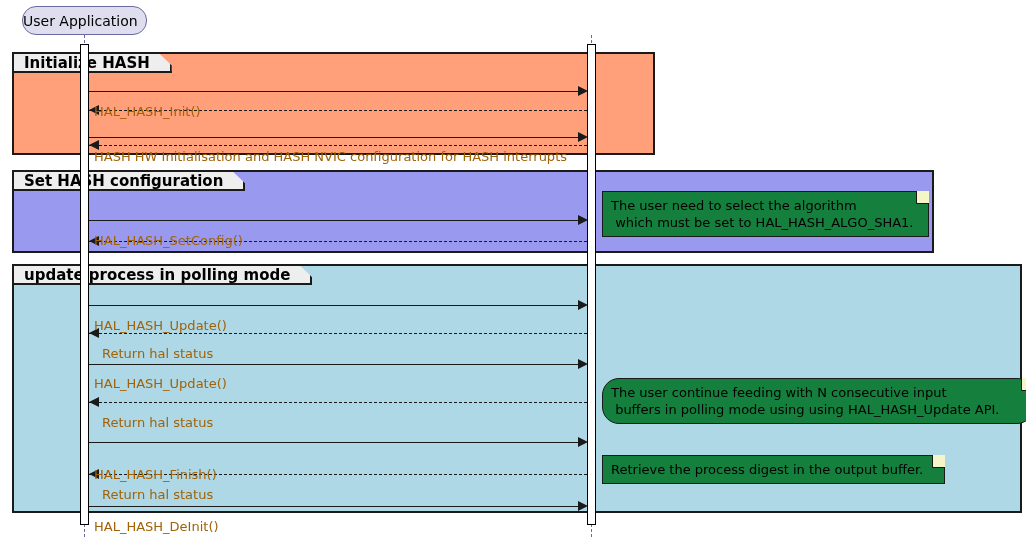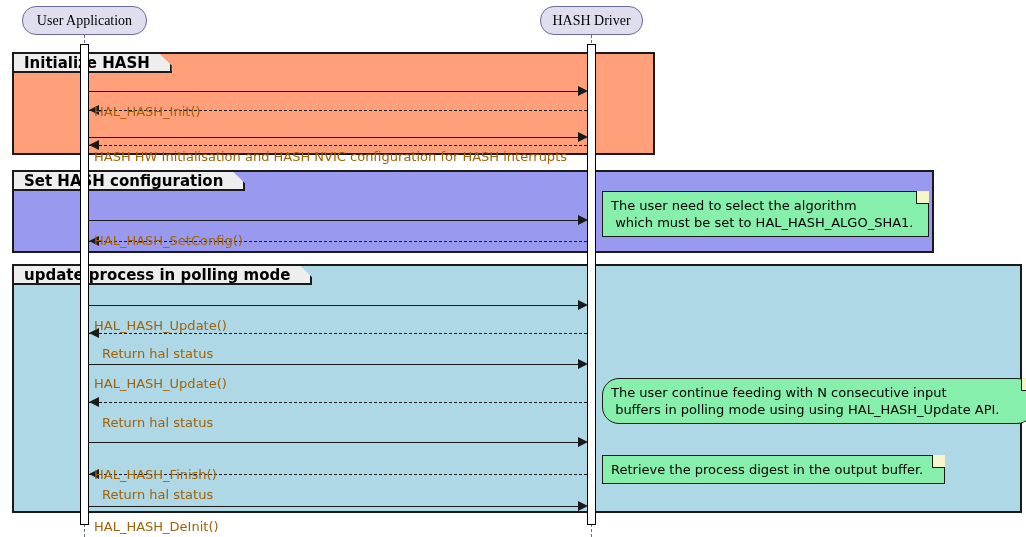--- a/index.html
+++ b/index.html
@@ -24,24 +24,22 @@
     position: absolute;
     box-sizing: border-box;
     background: #DEDEEE;
     border: 1px solid #6A6AA0;
     border-radius: 14px;
     color: #000000;
     font-size: 14px;
     line-height: 1;
     display: flex;
     align-items: center;
-    justify-content: center;
     white-space: nowrap;
     z-index: 40;
-    font-family: Liberation Serif, serif;
   }
 
   
   .lifeline {
     position: absolute;
     width: 1px;
     border-left: 1px dashed #6A6AA0;
     z-index: 1;
   }
 
@@ -114,21 +112,21 @@
     line-height: 15px;
     white-space: nowrap;
     z-index: 27;
     margin-top: 30px;
   }
 
   
   .note {
     position: absolute;
     box-sizing: border-box;
-    background: #86efac;
+    background: #15803d;
     border: 1px solid #1A1A1A;
     color: #000000;
     font-size: 13px;
     line-height: 17px;
     padding: 5px 8px 5px 8px;
     z-index: 35;
     white-space: pre;
   }
   .note .dogear {
     position: absolute;
@@ -226,17 +224,14 @@
 <span> which must be set to HAL_HASH_ALGO_SHA1.</span><span class="dogear-cover"></span><span class="dogear"></span></div>
 
   <div class="note" style="left:602px; top:378px; width:432px;border-radius:17px;"><span>The user continue feeding with N consecutive input</span>
 <span> buffers in polling mode using using HAL_HASH_Update API.</span><span class="dogear-cover"></span><span class="dogear"></span></div>
 
   <div class="note" style="left:602px; top:455px; width:343px;"><span>Retrieve the process digest in the output buffer.</span><span class="dogear-cover"></span><span class="dogear"></span></div>
 
   <div class="participant" style="left:22px; top:6px; width:125px; height:29px;">
     <span>User Application</span>
   </div>
-  <div class="participant" style="left:540px; top:6px; width:103px; height:29px;">
-    <span>HASH Driver</span>
-  </div>
 
 </div>
 
 </body></html>

